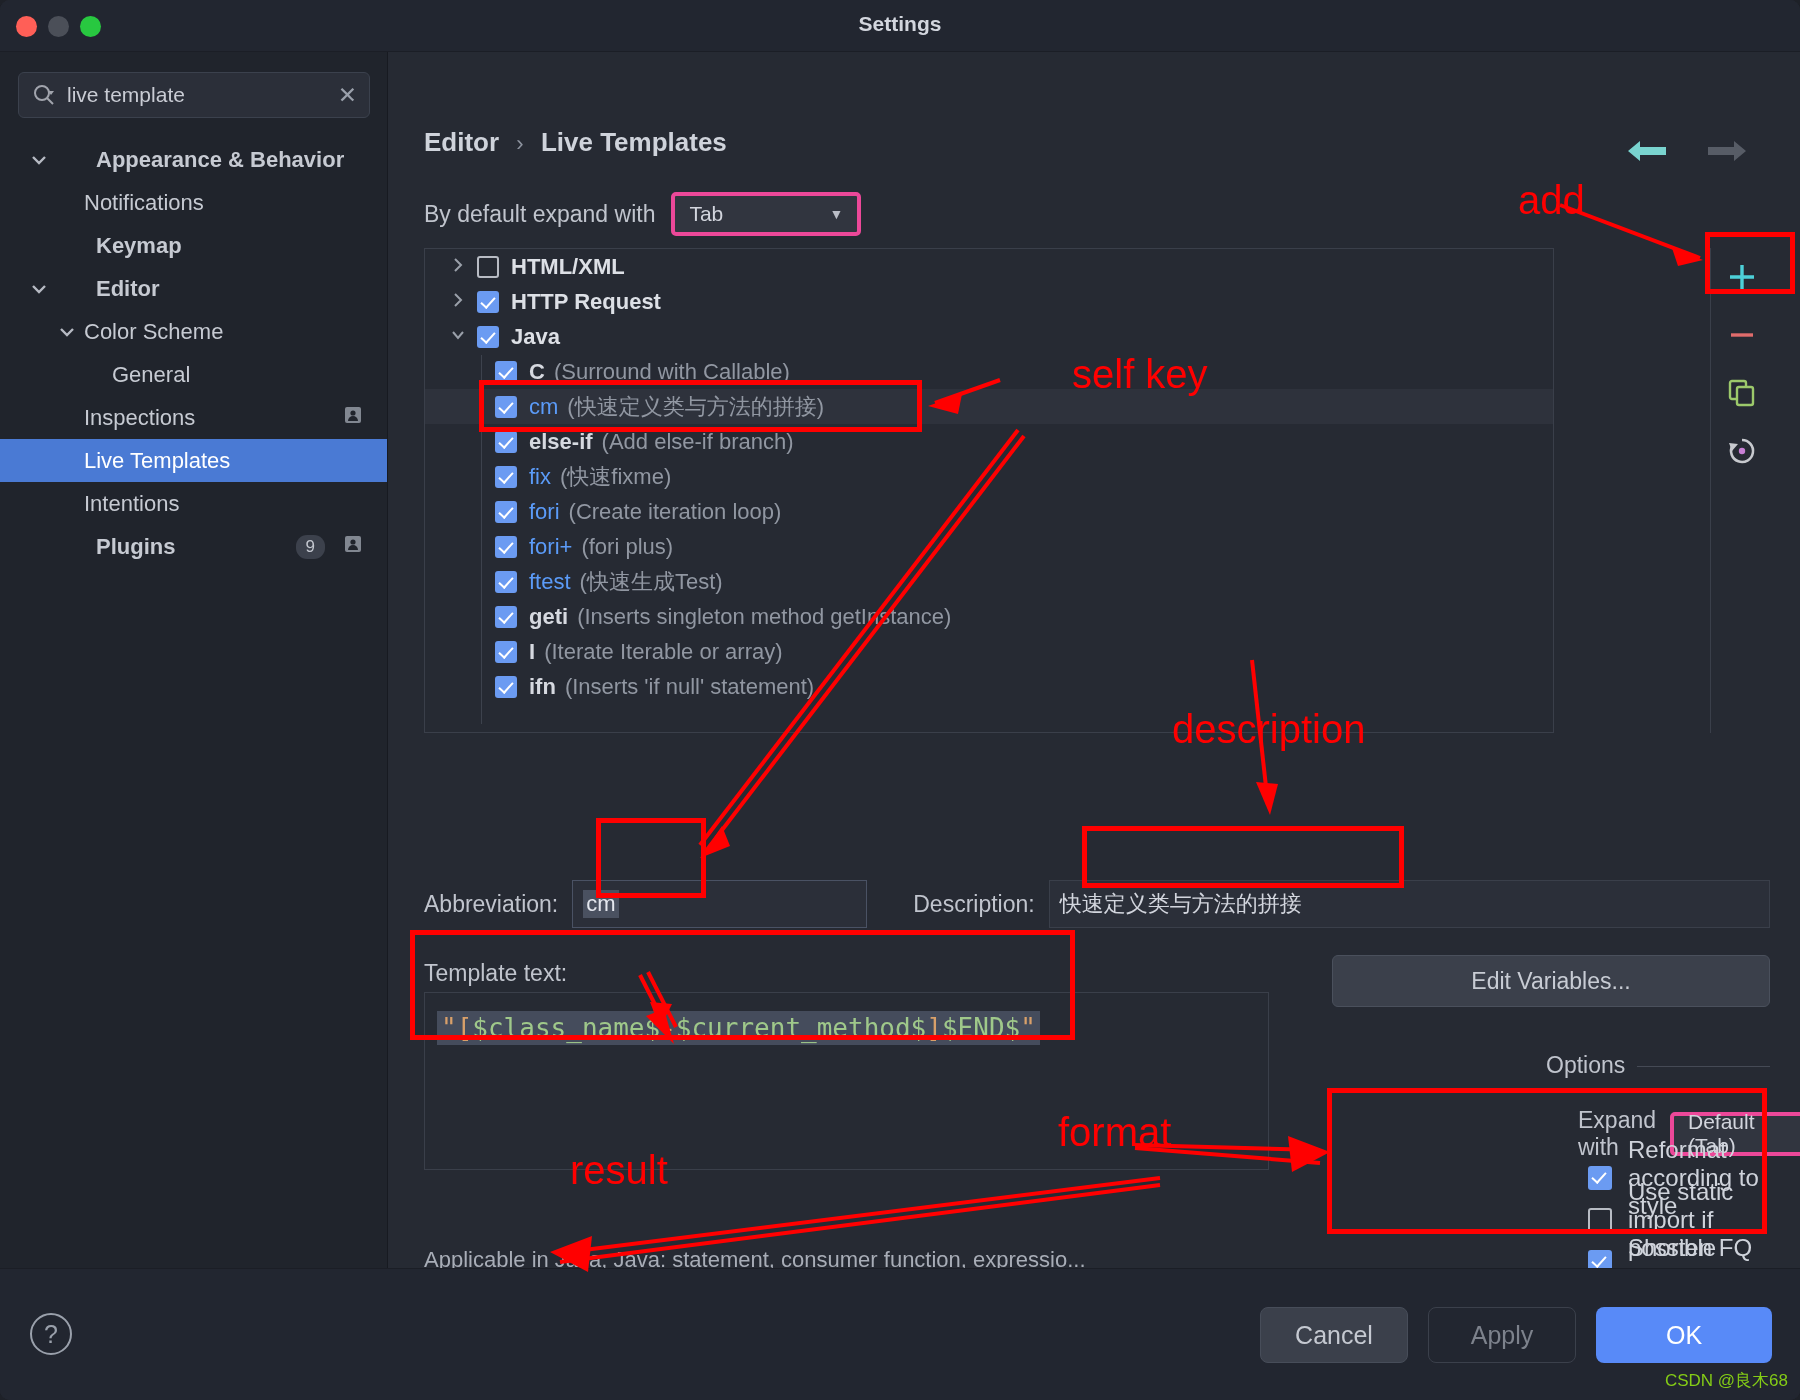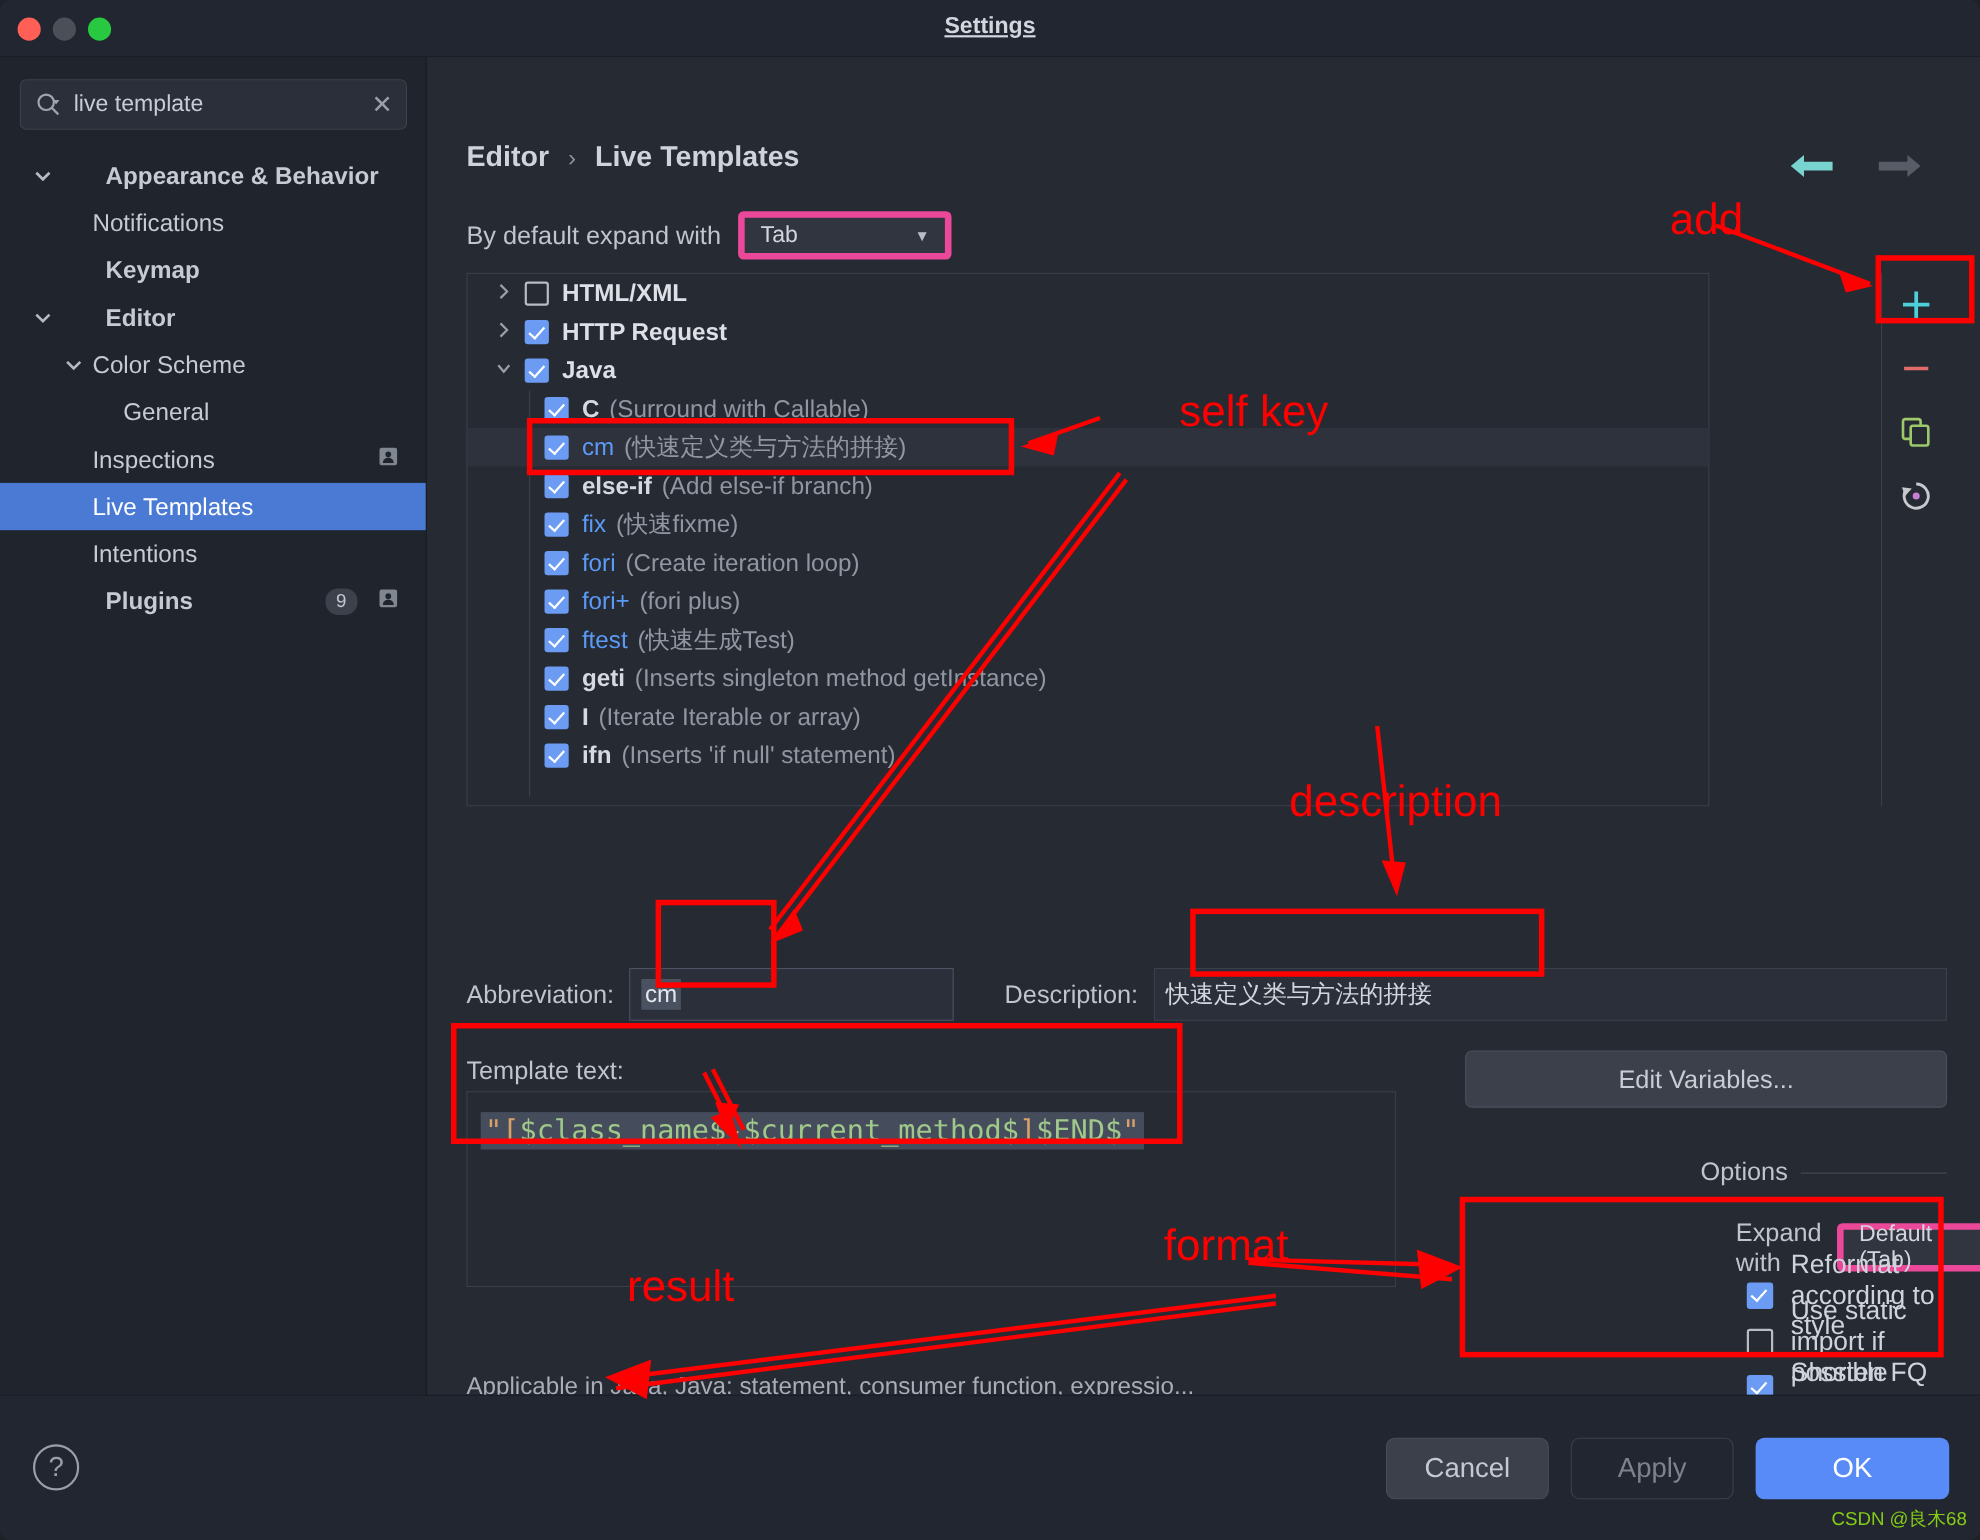--- a/index.html
+++ b/index.html
@@ -23,21 +23,21 @@
     background: #222630;
     border-bottom: 1px solid #1b1e26;
   }
   .traffic { position: absolute; top: 16px; left: 16px; display: flex; gap: 11px; }
   .dot { width: 21px; height: 21px; border-radius: 50%; }
   .dot.red { background: #ff5f57; }
   .dot.yellow { background: #4b4f58; }
   .dot.green { background: #28c840; }
   .wtitle {
     position: absolute; top: 12px; left: 0; right: 0; text-align: center;
-    font-size: 21px; font-weight: bold; color: #d3d6de; text-decoration: underline;
+    font-size: 21px; font-weight: bold; color: #d3d6de;
   }
 
   
   .sidebar {
     position: absolute; top: 52px; left: 0; width: 388px; bottom: 132px;
     background: #20242c;
     border-right: 1px solid #171a21;
   }
   .searchbox {
     position: absolute; top: 20px; left: 18px; width: 352px; height: 46px;
@@ -79,21 +79,21 @@
     font-size: 26px; font-weight: bold; color: #cfd3db;
   }
   .breadcrumb .sep { color: #8c929e; font-weight: normal; margin: 0 10px; font-size: 22px; }
   .navarrows { position: absolute; top: 85px; right: 52px; display: flex; gap: 38px; }
 
   .expandrow {
     position: absolute; top: 140px; left: 36px; display: flex; align-items: center;
   }
   .expandrow .lab { font-size: 23px; color: #c0c4cd; margin-right: 16px; }
   .combo {
-    background: #31353f; border: 6px solid #ec4899; border-radius: 5px;
+    background: #31353f; border: 4px solid #ec4899; border-radius: 5px;
     height: 44px; display: flex; align-items: center; padding: 0 14px;
     color: #d2d5dd; font-size: 21px;
   }
   .combo .cval { min-width: 118px; }
   .combo .caret { margin-left: 22px; font-size: 14px; color: #b9bdc6; }
 
   
   .listbox {
     position: absolute; top: 196px; left: 36px; width: 1130px; height: 485px;
     background: #262a33; border: 1px solid #3a3f4a; overflow: hidden;

